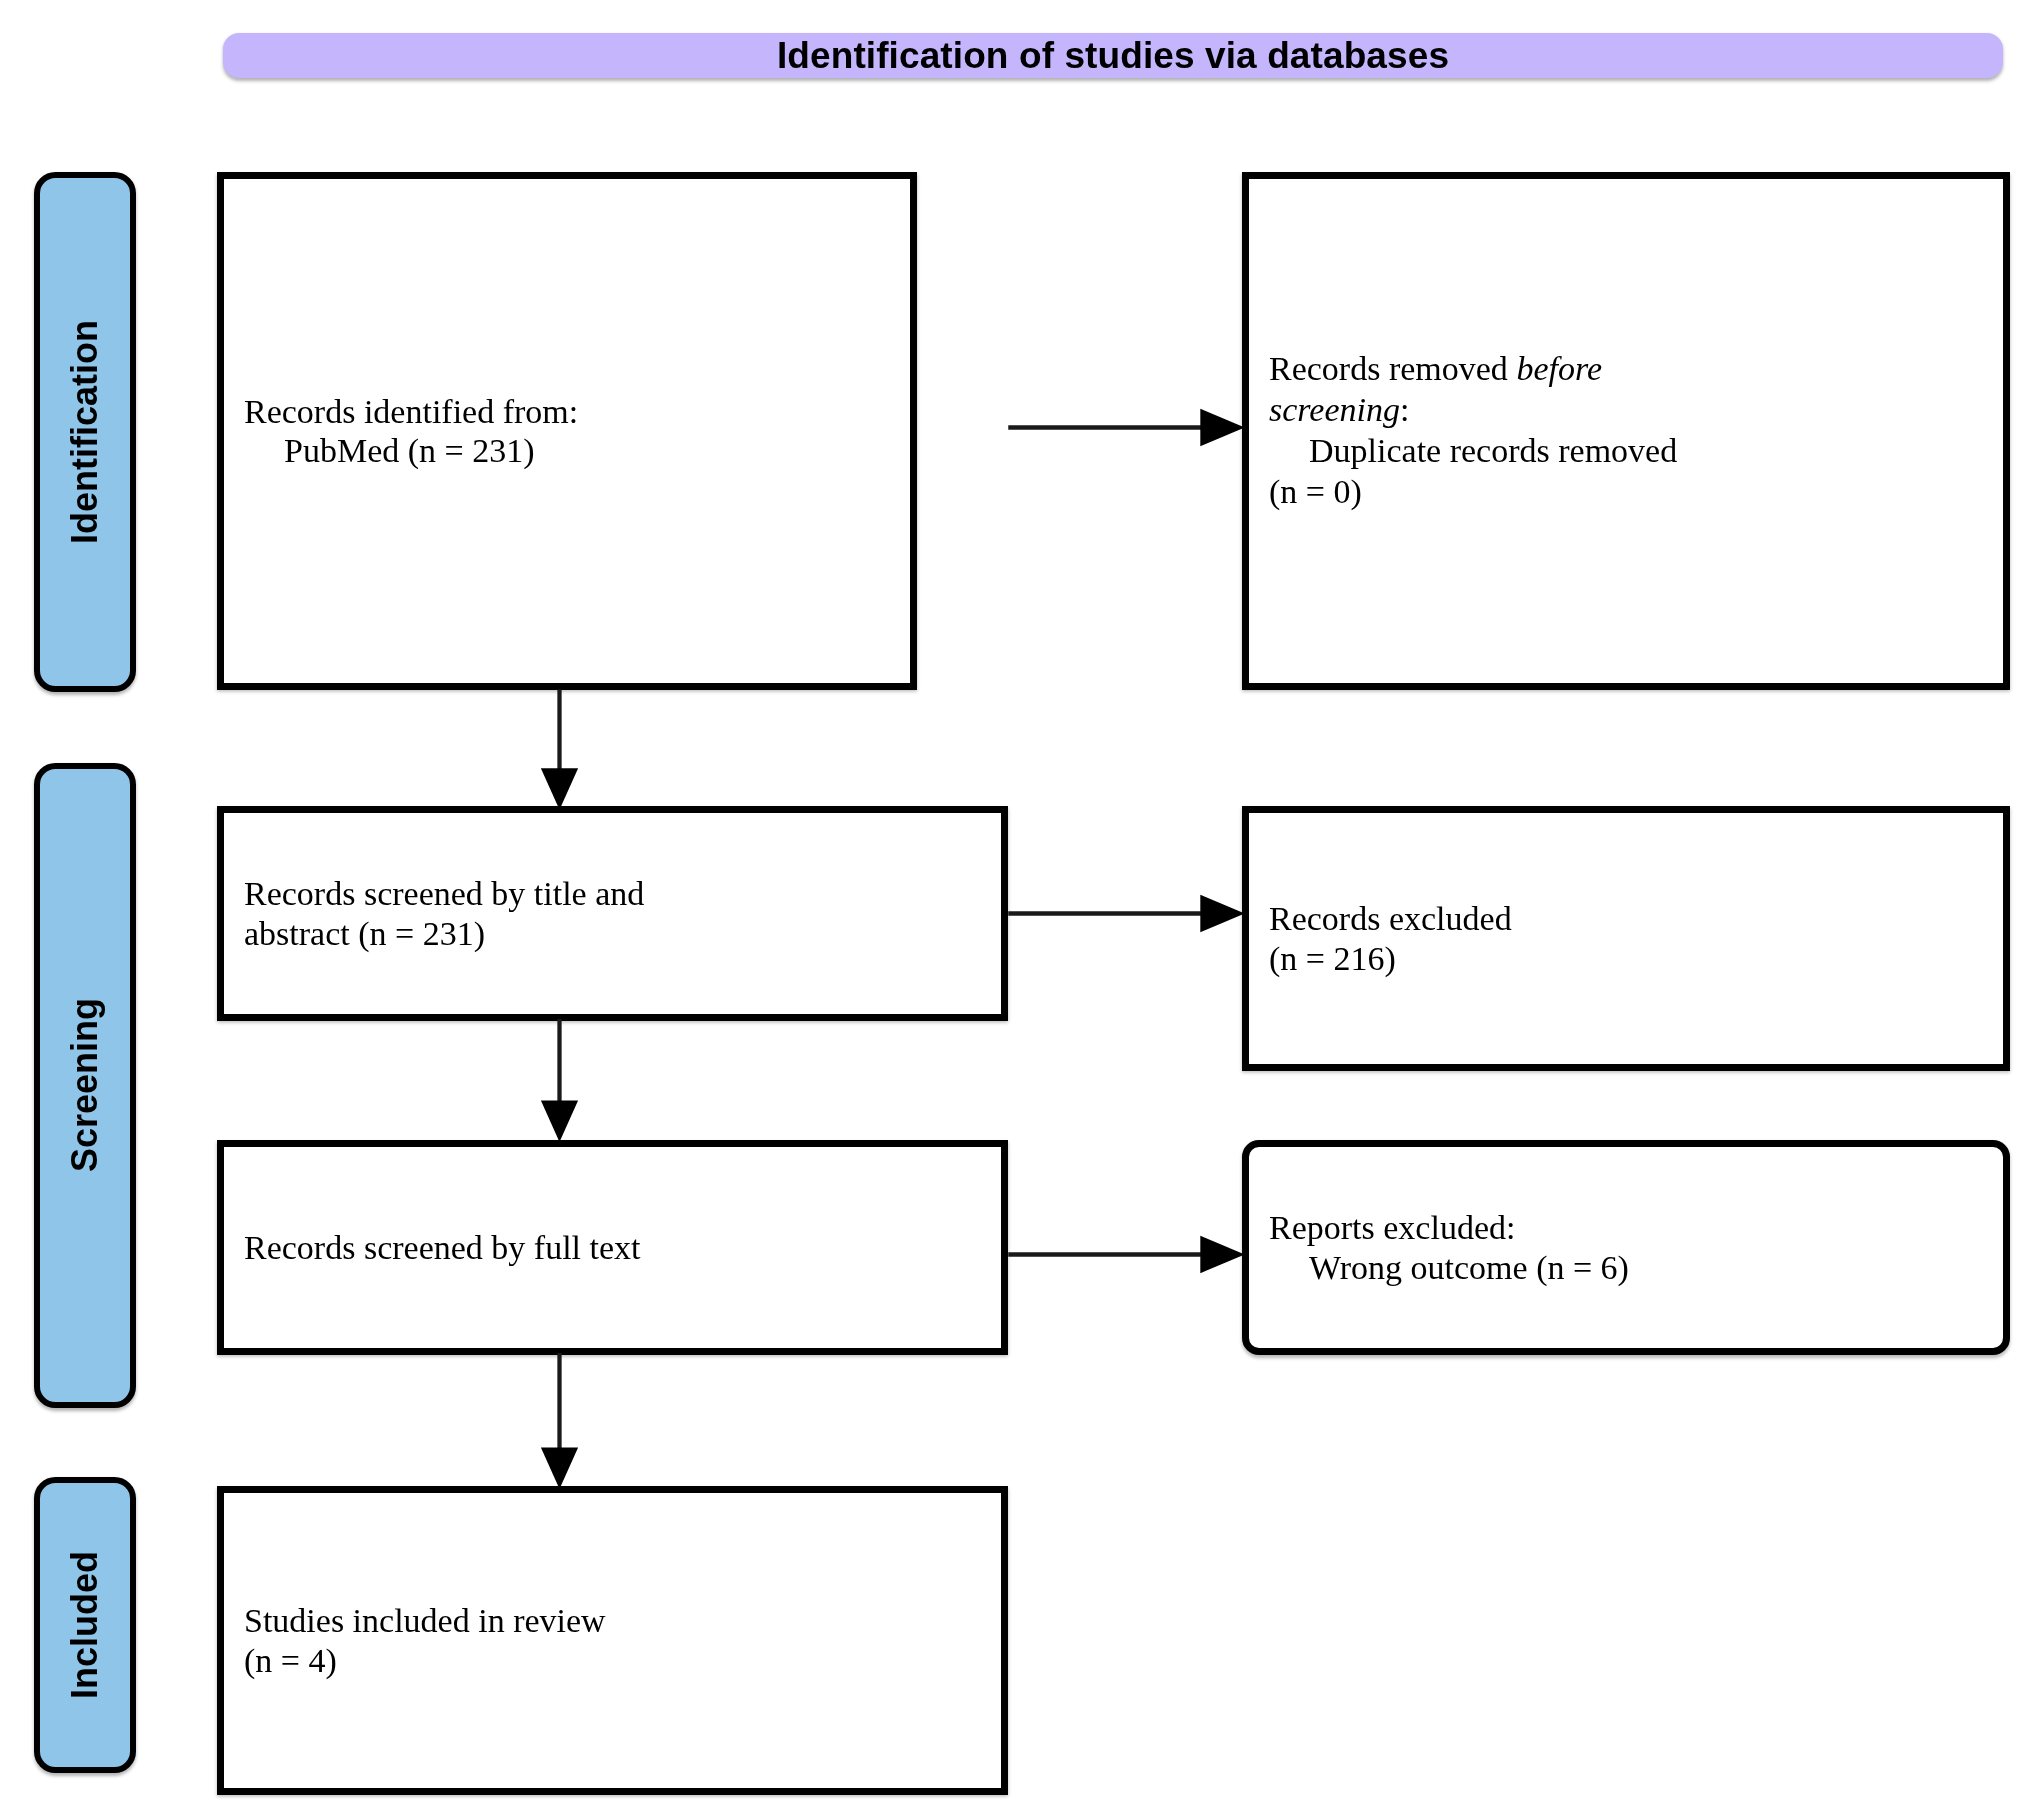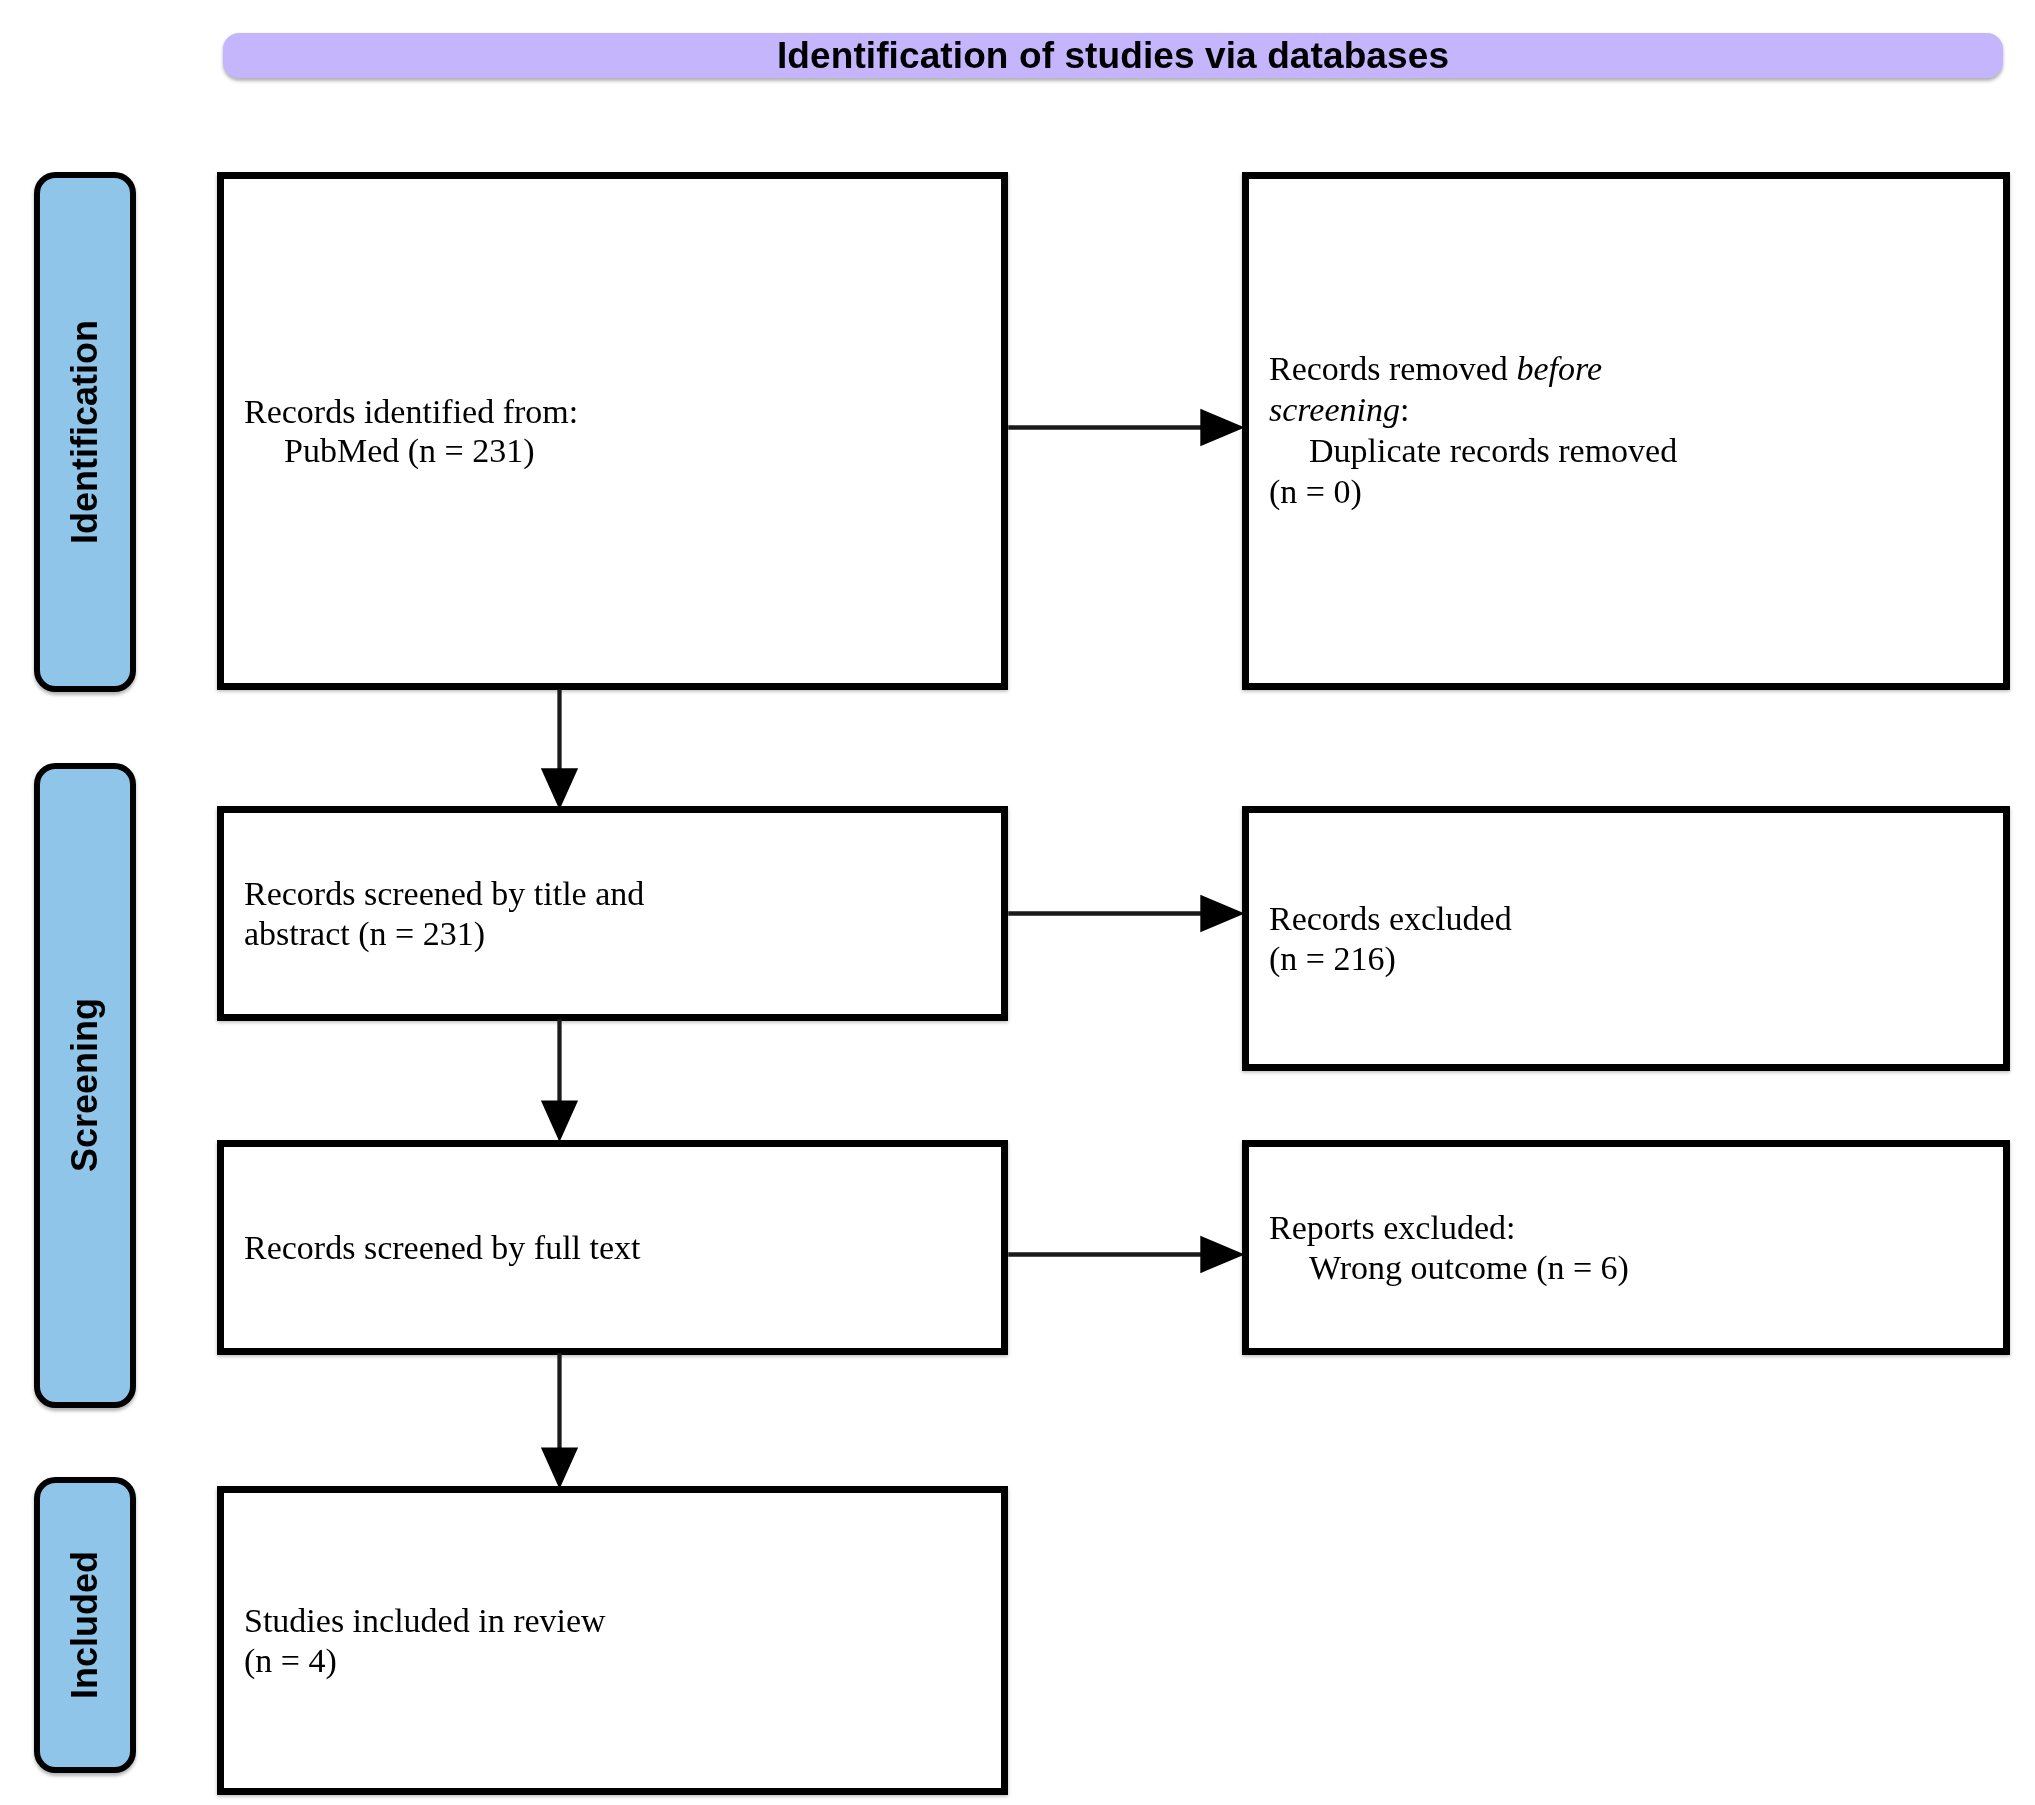--- a/index.html
+++ b/index.html
@@ -83,31 +83,31 @@
     margin: 0;
     font-size: 34px;
     line-height: 1.16;
     color: #000000;
     font-family: Liberation Serif, serif;
   }
   .indent { padding-left: 40px; }
   .ital { font-style: italic; }
 
   
-  .box-identified      { left: 217px;  top: 172px;  width: 791px; height: 518px; }
+  .box-identified      { left: 217px;  top: 172px;  width: 700px; height: 518px; }
   .box-removed         { left: 1242px; top: 172px;  width: 768px; height: 518px; }
   .box-removed p       { line-height: 1.20; }
 
   
   .box-screened-ta     { left: 217px;  top: 806px; width: 791px; height: 215px; }
   .box-excluded-ta     { left: 1242px; top: 806px; width: 768px; height: 265px; }
 
   
   .box-screened-ft     { left: 217px;  top: 1140px; width: 791px; height: 215px; }
-  .box-excluded-ft     { left: 1242px; top: 1140px; width: 768px; height: 215px; }
+  .box-excluded-ft     { left: 1242px; top: 1140px; width: 768px; height: 215px; border-radius: 17px; }
 
   
   .box-included        { left: 217px;  top: 1486px; width: 791px; height: 309px; }
 
   
   .conn { position: absolute; }
   .conn svg { display: block; overflow: visible; }
 
   .arrow-r1 { left: 1008px; top: 406px;  width: 237px; height: 43px; }
   .arrow-r2 { left: 1008px; top: 892px; width: 237px; height: 43px; }

